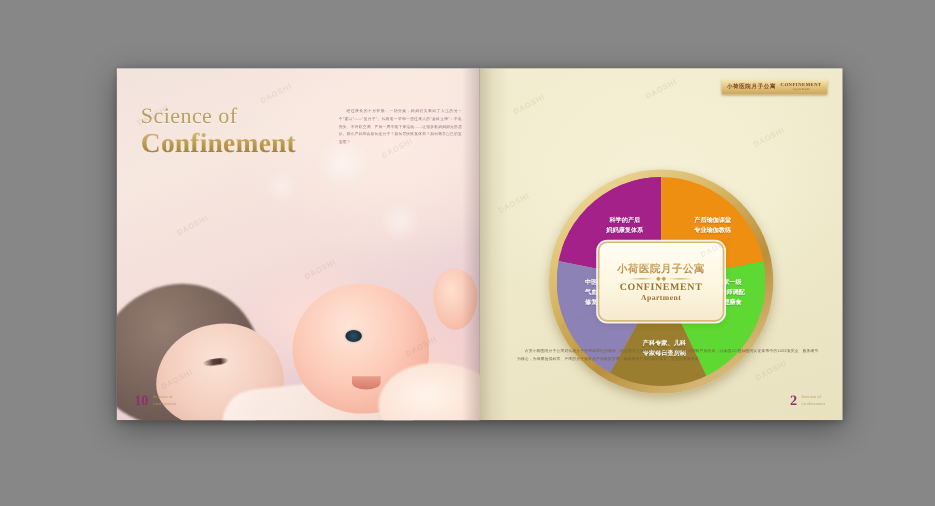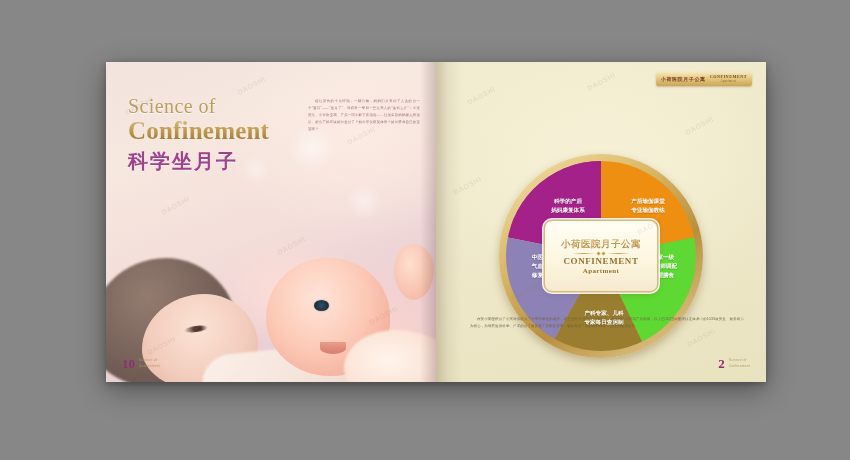--- a/index.html
+++ b/index.html
@@ -118,21 +118,21 @@
 
   
   .lead-copy{
     position:absolute;right:16px;top:36px;width:112px;
     font-size:3.4px;line-height:2.05;color:#9a6b7d;text-align:justify;
     letter-spacing:.2px;
   }
   .lead-copy p{margin:0;text-indent:7px;}
 
   
-  .pagenum{position:absolute;bottom:12px;display:flex;align-items:center;gap:4px;}
+  .pagenum{position:absolute;bottom:12px;display:flex;align-items:flex-end;gap:4px;}
   .pagenum.left{left:16px;}
   .pagenum.right{right:16px;}
   .pn-digit{
     font-family:"Liberation Serif",serif;font-size:13px;font-weight:700;
     color:#8e2f72;line-height:1;
   }
   .pn-sub{display:flex;flex-direction:column;gap:1px;}
   .pn-sub span{font-size:3.2px;color:#b49a62;letter-spacing:.3px;line-height:1.5;}
 
   
@@ -249,21 +249,20 @@
         <div class="baby-eye"></div>
         <div class="baby-mouth"></div>
         <div class="baby-hand"></div>
         <div class="baby-body"></div>
         <div class="glow"></div>
       </div>
 
       <div class="title-block">
         <div class="title-en1">Science of</div>
         <div class="title-en2">Confinement</div>
-        <div class="title-cn">科学坐月子</div>
       </div>
 
       <div class="lead-copy">
         <p>经过漫长的十月怀胎，一朝分娩，妈妈们又来到了人生的另一个"窗口"——"坐月子"。传统老一辈和一些过来人的"金科玉律"：不准洗头、不许吹空调、产后一周不能下床活动……让很多新妈妈都无所适从。那么产妇应该如何坐月子？如何尽快恢复体形？如何喂养自己的宝宝呢？</p>
       </div>
 
       <div class="pagenum left">
         <div class="pn-digit">10</div>
         <div class="pn-sub">
           <span>Science of</span>

